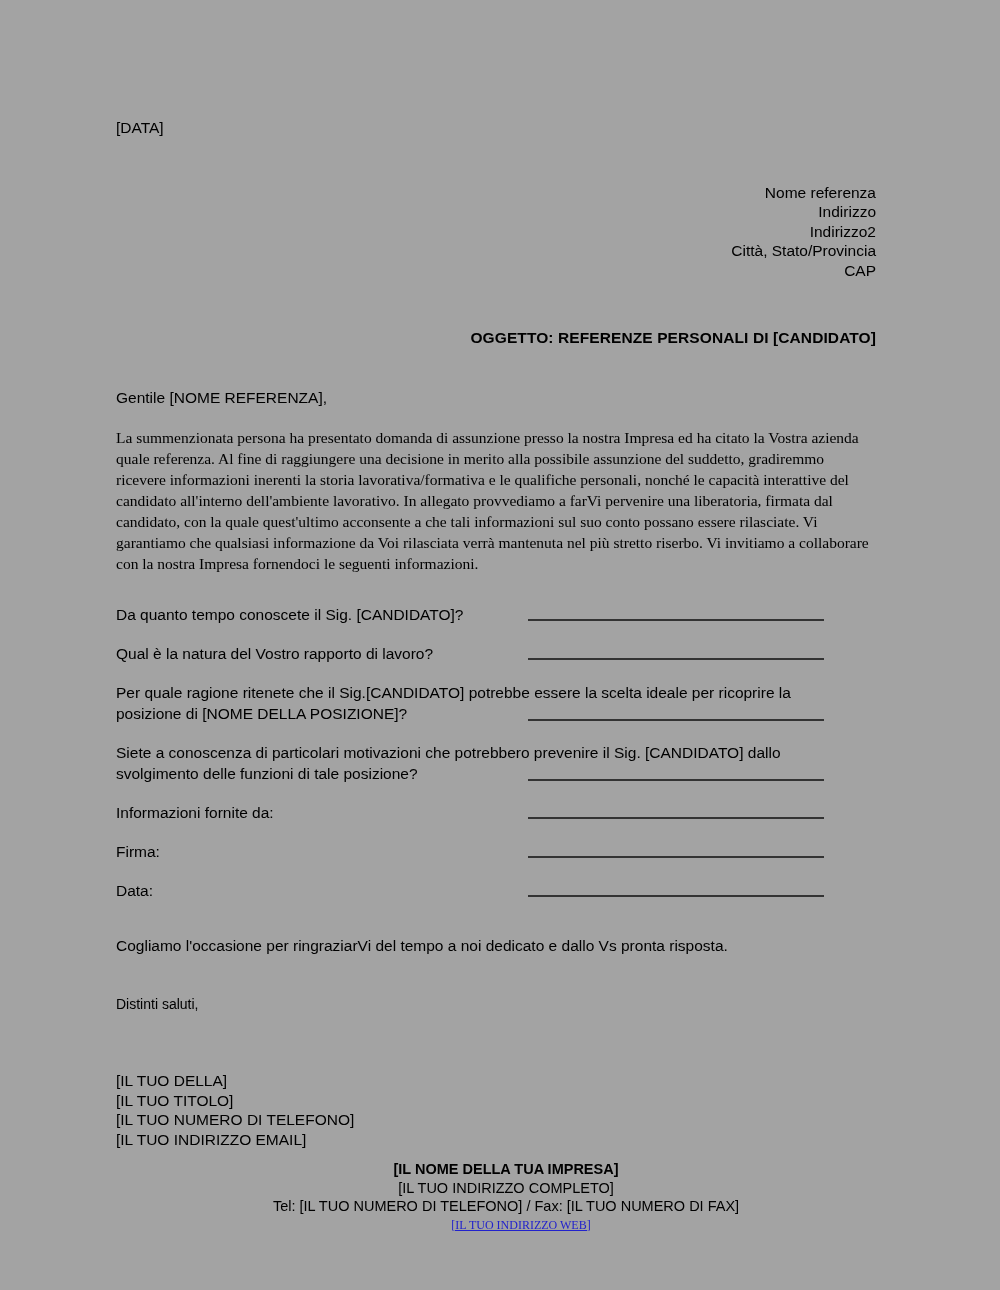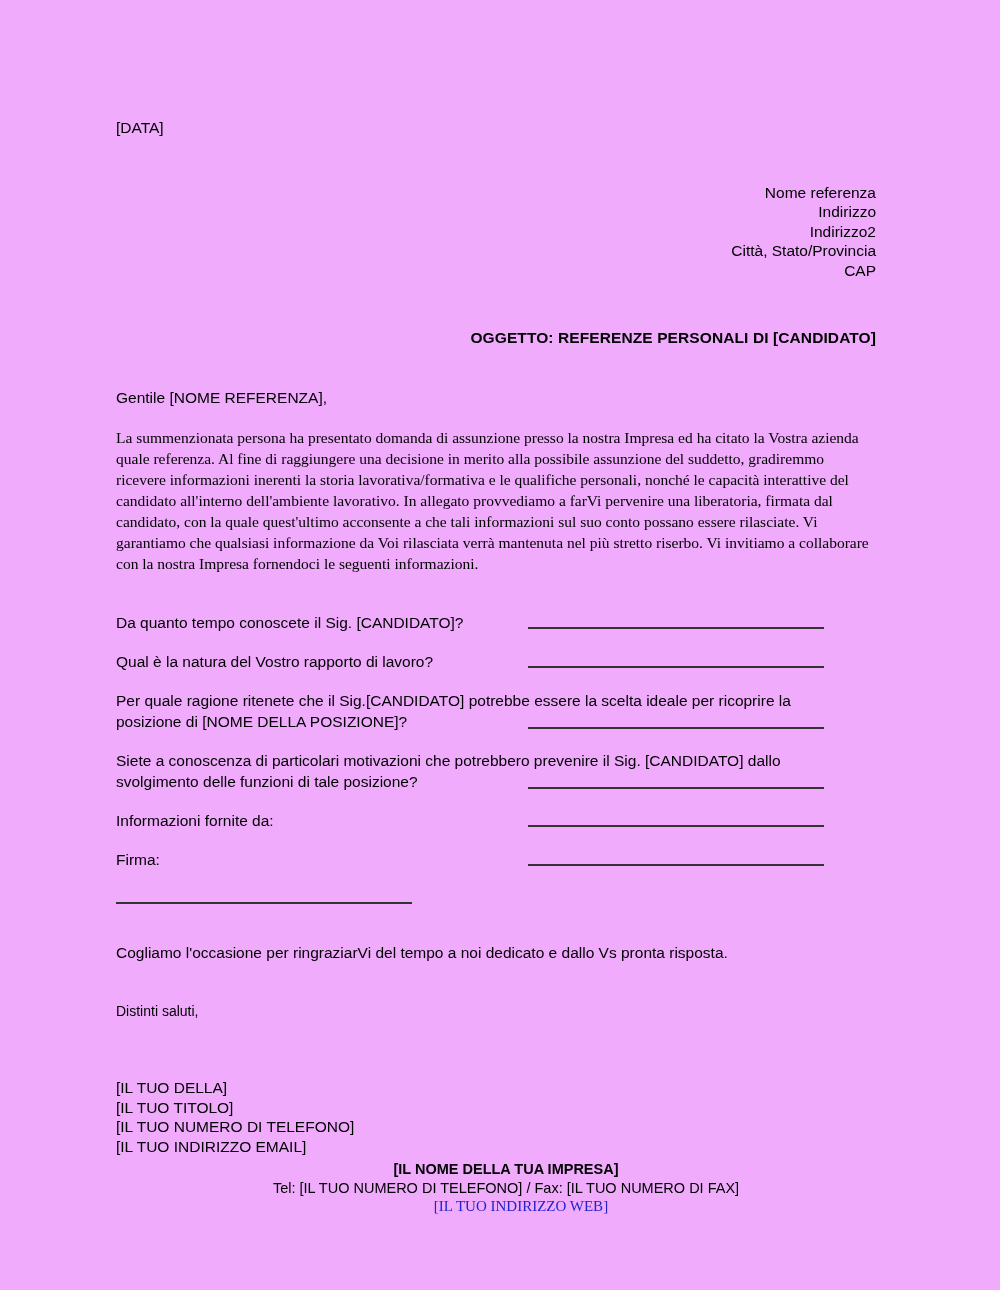--- a/index.html
+++ b/index.html
@@ -11,21 +11,21 @@
     width: 1000px;
     height: 1290px;
     position: relative;
     font-family: "Liberation Sans", sans-serif;
     color: #000000;
     -webkit-font-smoothing: antialiased;
   }
   .page {
     position: absolute;
     inset: 0;
-    background: #f0abfc;
+    background: #a3a3a3;
   }
   .content {
     position: absolute;
     left: 116px;
     top: 118px;
     width: 760px;
   }
 
   
   .line {
@@ -52,21 +52,21 @@
   .body-para {
     margin-top: 20px;
     font-size: 15.5px;
     line-height: 21px;
     text-align: left;
     width: 758px;
     font-family: Liberation Serif, serif;
   }
 
   
-  .questions { margin-top: 38px; }
+  .questions { margin-top: 30px; }
 
   .q-row {
     position: relative;
     margin-bottom: 18px;
     min-height: 20px;
   }
   .q-text {
     font-size: 15.5px;
     line-height: 21px;
     width: 740px;
@@ -110,23 +110,24 @@
     top: 1160px;
     text-align: center;
   }
   .footer .f-line {
     font-size: 14.5px;
     line-height: 18.5px;
   }
   .footer .f-company { font-weight: bold; }
   .footer .f-web {
     font-family: "Liberation Serif", serif;
-    font-size: 15px;
+    font-size: 12px;
     line-height: 19px;
     color: #2222cc;
+    text-decoration: underline;
     cursor: pointer;
     padding-left: 30px;
   }
 </style>
 </head>
 <body>
 
 <div class="page">
   <div class="content">
 
@@ -172,36 +173,38 @@
         <div class="q-text">Informazioni fornite da:</div>
         <div class="answer-line inline"></div>
       </div>
 
       <div class="q-row q-inline">
         <div class="q-text">Firma:</div>
         <div class="answer-line inline"></div>
       </div>
 
       <div class="q-row q-inline">
+        <div class="q-text">Data:</div>
         <div class="answer-line inline"></div>
       </div>
 
     </div>
 
     <div class="closing">Cogliamo l'occasione per ringraziarVi del tempo a noi dedicato e dallo Vs pronta risposta.</div>
 
     <div class="regards">Distinti saluti,</div>
 
     <div class="signature">
       <div class="line">[IL TUO DELLA]</div>
       <div class="line">[IL TUO TITOLO]</div>
       <div class="line">[IL TUO NUMERO DI TELEFONO]</div>
       <div class="line">[IL TUO INDIRIZZO EMAIL]</div>
     </div>
 
   </div>
 
   <div class="footer">
     <div class="f-line f-company">[IL NOME DELLA TUA IMPRESA]</div>
+    <div class="f-line">[IL TUO INDIRIZZO COMPLETO]</div>
     <div class="f-line">Tel: [IL TUO NUMERO DI TELEFONO] / Fax: [IL TUO NUMERO DI FAX]</div>
     <div class="f-web">[IL TUO INDIRIZZO WEB]</div>
   </div>
 </div>
 
 </body></html>

